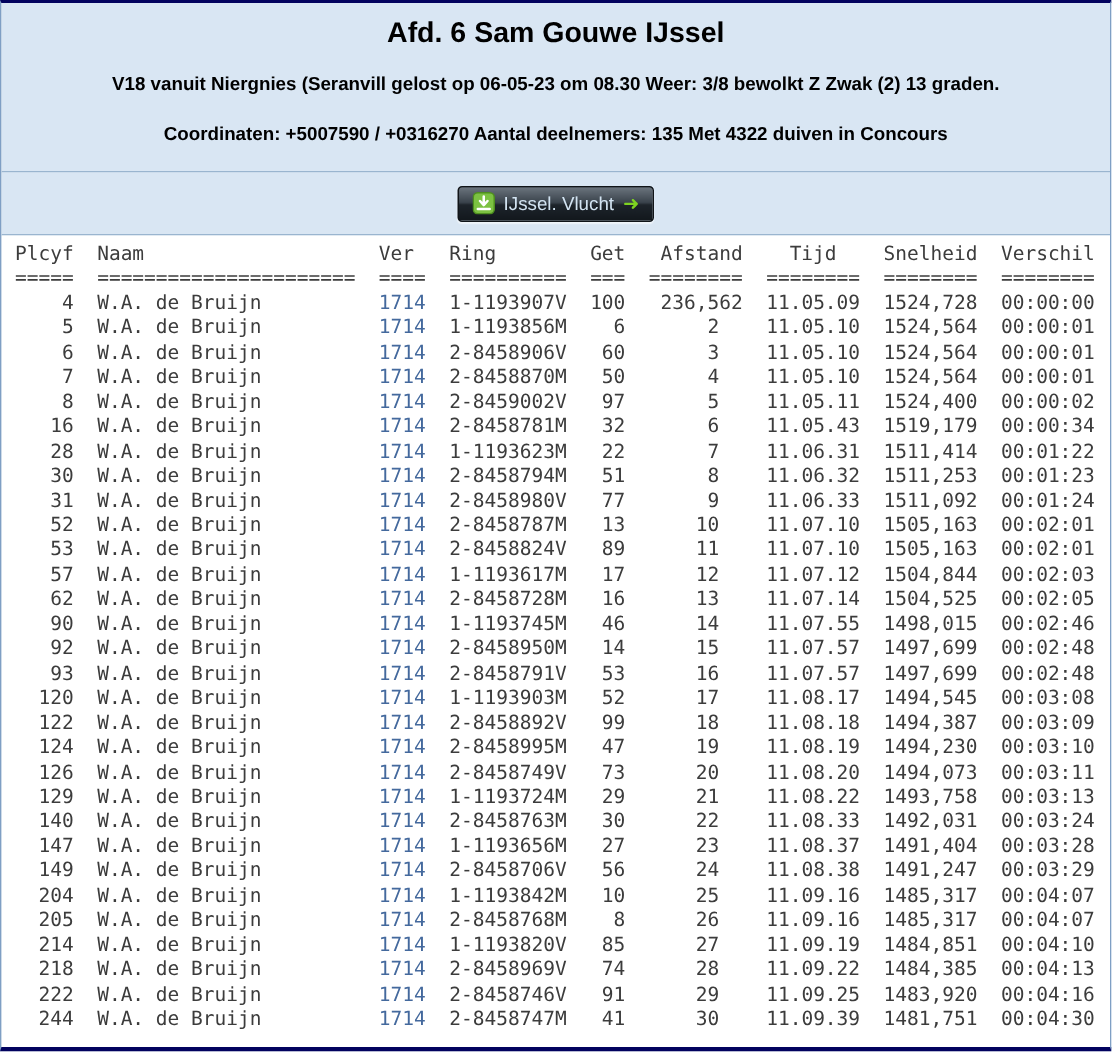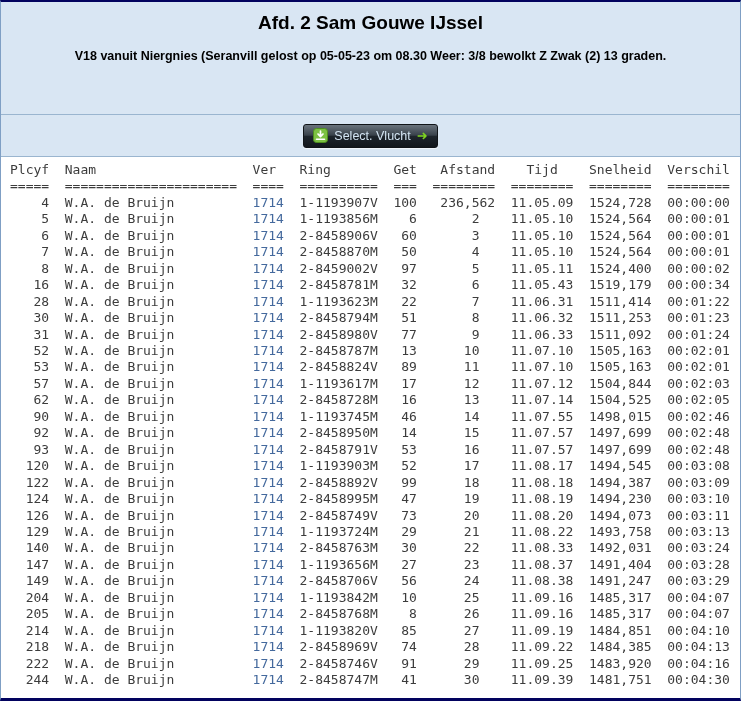--- a/index.html
+++ b/index.html
@@ -74,34 +74,35 @@
   .al-right { text-align:right; }
   .al-left  { text-align:left; }
   .ver-link { color:#44699d; cursor:pointer; }
 </style>
 </head>
 <body>
 
 <div class="page">
 
   <div class="header">
-    <div class="title">Afd. 2 Sam Gouwe IJssel</div>
-    <div class="sub sub1">V18 vanuit Niergnies (Seranvill gelost op 05-05-23 om 08.30 Weer: 3/8 bewolkt Z Zwak (2) 13 graden.</div>
+    <div class="title">Afd. 6 Sam Gouwe IJssel</div>
+    <div class="sub sub1">V18 vanuit Niergnies (Seranvill gelost op 06-05-23 om 08.30 Weer: 3/8 bewolkt Z Zwak (2) 13 graden.</div>
+    <div class="sub sub2">Coordinaten: +5007590 / +0316270 Aantal deelnemers: 135 Met 4322 duiven in Concours</div>
   </div>
 
   <div class="toolbar">
     <div class="btn-select">
       <span style="display:inline-flex;">
         <svg width="15" height="15" viewBox="0 0 15 15">
           <rect x="0.5" y="0.5" width="14" height="14" rx="3" fill="#7cc142" stroke="#4e8f1f"></rect>
           <path d="M7.5 3 L7.5 8 M5 6 L7.5 8.7 L10 6" stroke="#ffffff" stroke-width="1.7" fill="none" stroke-linecap="round" stroke-linejoin="round"></path>
           <path d="M3.5 11.3 H11.5" stroke="#ffffff" stroke-width="1.6" stroke-linecap="round"></path>
         </svg>
       </span>
-      <span class="label">Select. Vlucht</span>
+      <span class="label">IJssel. Vlucht</span>
       <span class="arrow">➜</span>
     </div>
 
   </div>
 
   <div class="results">
       <div class="trow"><span class="tcell al-right" style="width: 5ch;">Plcyf</span><span class="tcell al-left" style="width: 22ch;">Naam</span><span class="tcell al-right" style="width: 4ch;">Ver </span><span class="tcell al-left" style="width: 10ch;">Ring</span><span class="tcell al-right" style="width: 3ch;">Get</span><span class="tcell al-right" style="width: 8ch;">Afstand</span><span class="tcell al-right" style="width: 8ch;">Tijd  </span><span class="tcell al-right" style="width: 8ch;">Snelheid</span><span class="tcell al-right" style="width: 8ch;">Verschil</span></div>
       <div class="trow"><span class="tcell al-right" style="width: 5ch;">=====</span><span class="tcell al-left" style="width: 22ch;">======================</span><span class="tcell al-right" style="width: 4ch;">====</span><span class="tcell al-left" style="width: 10ch;">==========</span><span class="tcell al-right" style="width: 3ch;">===</span><span class="tcell al-right" style="width: 8ch;">========</span><span class="tcell al-right" style="width: 8ch;">========</span><span class="tcell al-right" style="width: 8ch;">========</span><span class="tcell al-right" style="width: 8ch;">========</span></div>
       <div class="trow"><span class="tcell al-right" style="width: 5ch;">4</span><span class="tcell al-left" style="width: 22ch;">W.A. de Bruijn</span><span class="tcell al-right ver-link" style="width: 4ch;">1714</span><span class="tcell al-left" style="width: 10ch;">1-1193907V</span><span class="tcell al-right" style="width: 3ch;">100</span><span class="tcell al-right" style="width: 8ch;">236,562</span><span class="tcell al-right" style="width: 8ch;">11.05.09</span><span class="tcell al-right" style="width: 8ch;">1524,728</span><span class="tcell al-right" style="width: 8ch;">00:00:00</span></div>
       <div class="trow"><span class="tcell al-right" style="width: 5ch;">5</span><span class="tcell al-left" style="width: 22ch;">W.A. de Bruijn</span><span class="tcell al-right ver-link" style="width: 4ch;">1714</span><span class="tcell al-left" style="width: 10ch;">1-1193856M</span><span class="tcell al-right" style="width: 3ch;">6</span><span class="tcell al-right" style="width: 8ch;">2  </span><span class="tcell al-right" style="width: 8ch;">11.05.10</span><span class="tcell al-right" style="width: 8ch;">1524,564</span><span class="tcell al-right" style="width: 8ch;">00:00:01</span></div>

